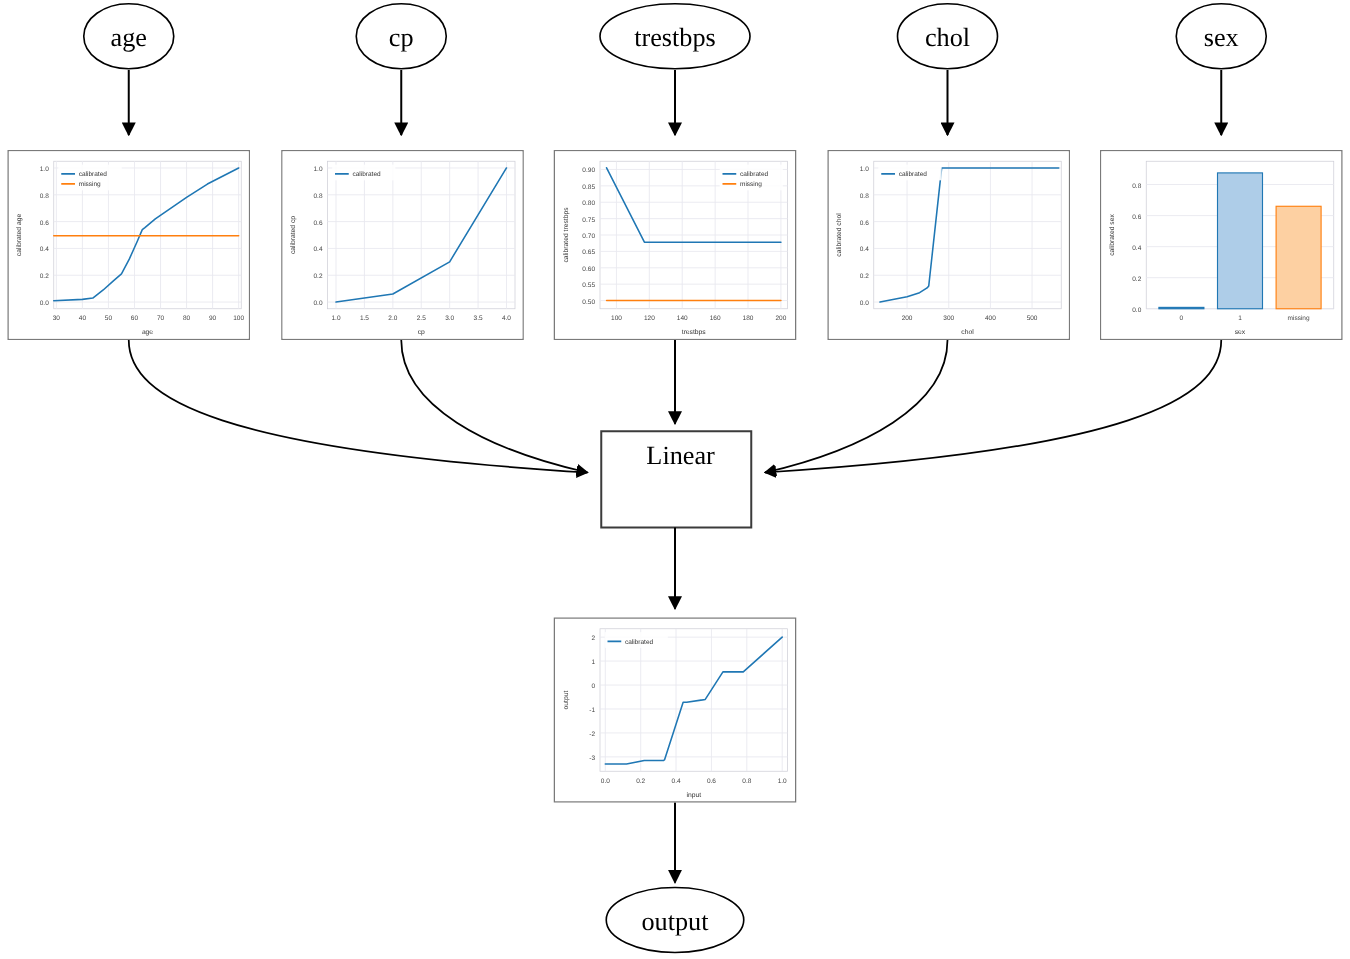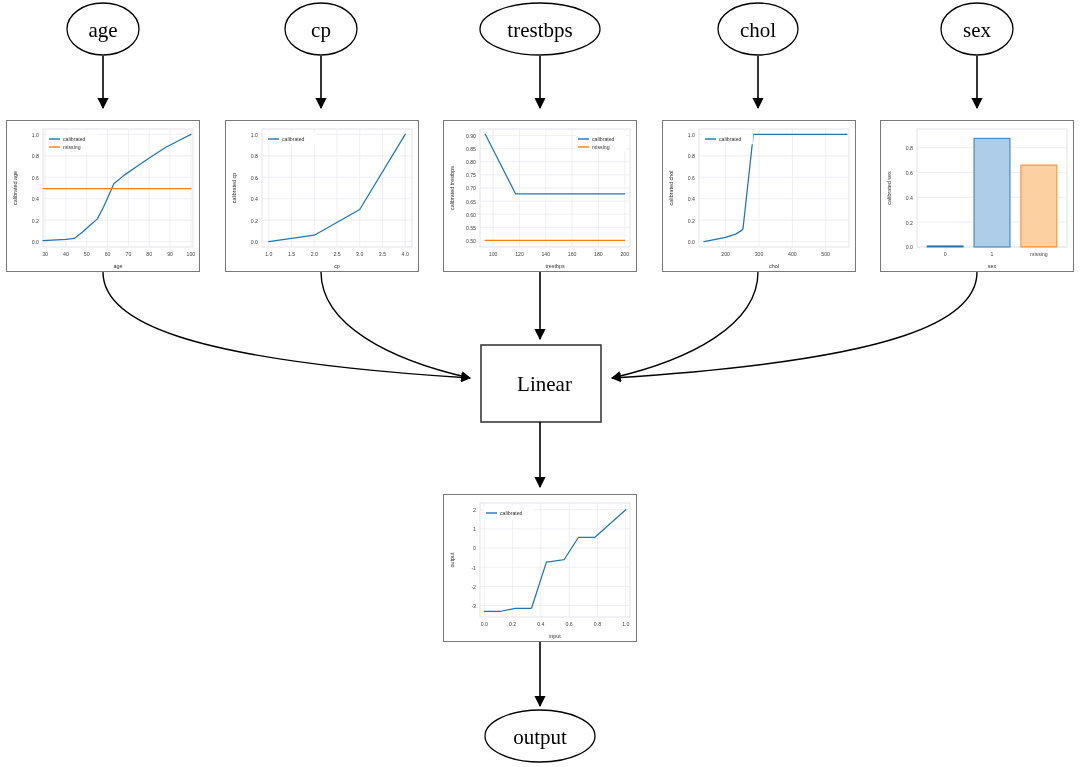--- a/index.html
+++ b/index.html
@@ -61,21 +61,21 @@
   <g>
     <ellipse cx="540" cy="736" rx="55" ry="26" fill="#fff" stroke="#000" stroke-width="1.3"></ellipse>
   </g>
 </svg>
 
 <div class="node-label" style="left:63px;top:18px;width:80px;">age</div>
 <div class="node-label" style="left:281px;top:18px;width:80px;">cp</div>
 <div class="node-label" style="left:470px;top:18px;width:140px;">trestbps</div>
 <div class="node-label" style="left:698px;top:18px;width:120px;">chol</div>
 <div class="node-label" style="left:937px;top:18px;width:80px;">sex</div>
-<div class="node-label" style="left:481px;top:372px;width:127px;">Linear</div>
+<div class="node-label" style="left:481px;top:352px;width:127px;">Linear</div>
 <div class="node-label" style="left:480px;top:725px;width:120px;">output</div>
 
 <div class="panel" style="left:6px;top:120px;width:194px;height:152px;">
   <svg class="plot-svg" id="plot-age" width="192" height="150" viewBox="0 0 192 150">
       <rect x="0" y="0" width="192" height="150" fill="#ffffff"></rect>
       <rect x="36" y="8" width="150" height="118" fill="#ffffff" stroke="#cfcfd8" stroke-width="0.6"></rect>
       <line x1="36" y1="120.63636363636364" x2="186" y2="120.63636363636364" stroke="#e8e8ef" stroke-width="0.7"></line>
       <text x="32" y="123.03636363636365" text-anchor="end" font-size="5.2" font-family="&quot;Liberation Sans&quot;, sans-serif" fill="#444">0.0</text>
       <line x1="36" y1="99.18181818181819" x2="186" y2="99.18181818181819" stroke="#e8e8ef" stroke-width="0.7"></line>
       <text x="32" y="101.58181818181819" text-anchor="end" font-size="5.2" font-family="&quot;Liberation Sans&quot;, sans-serif" fill="#444">0.2</text>

